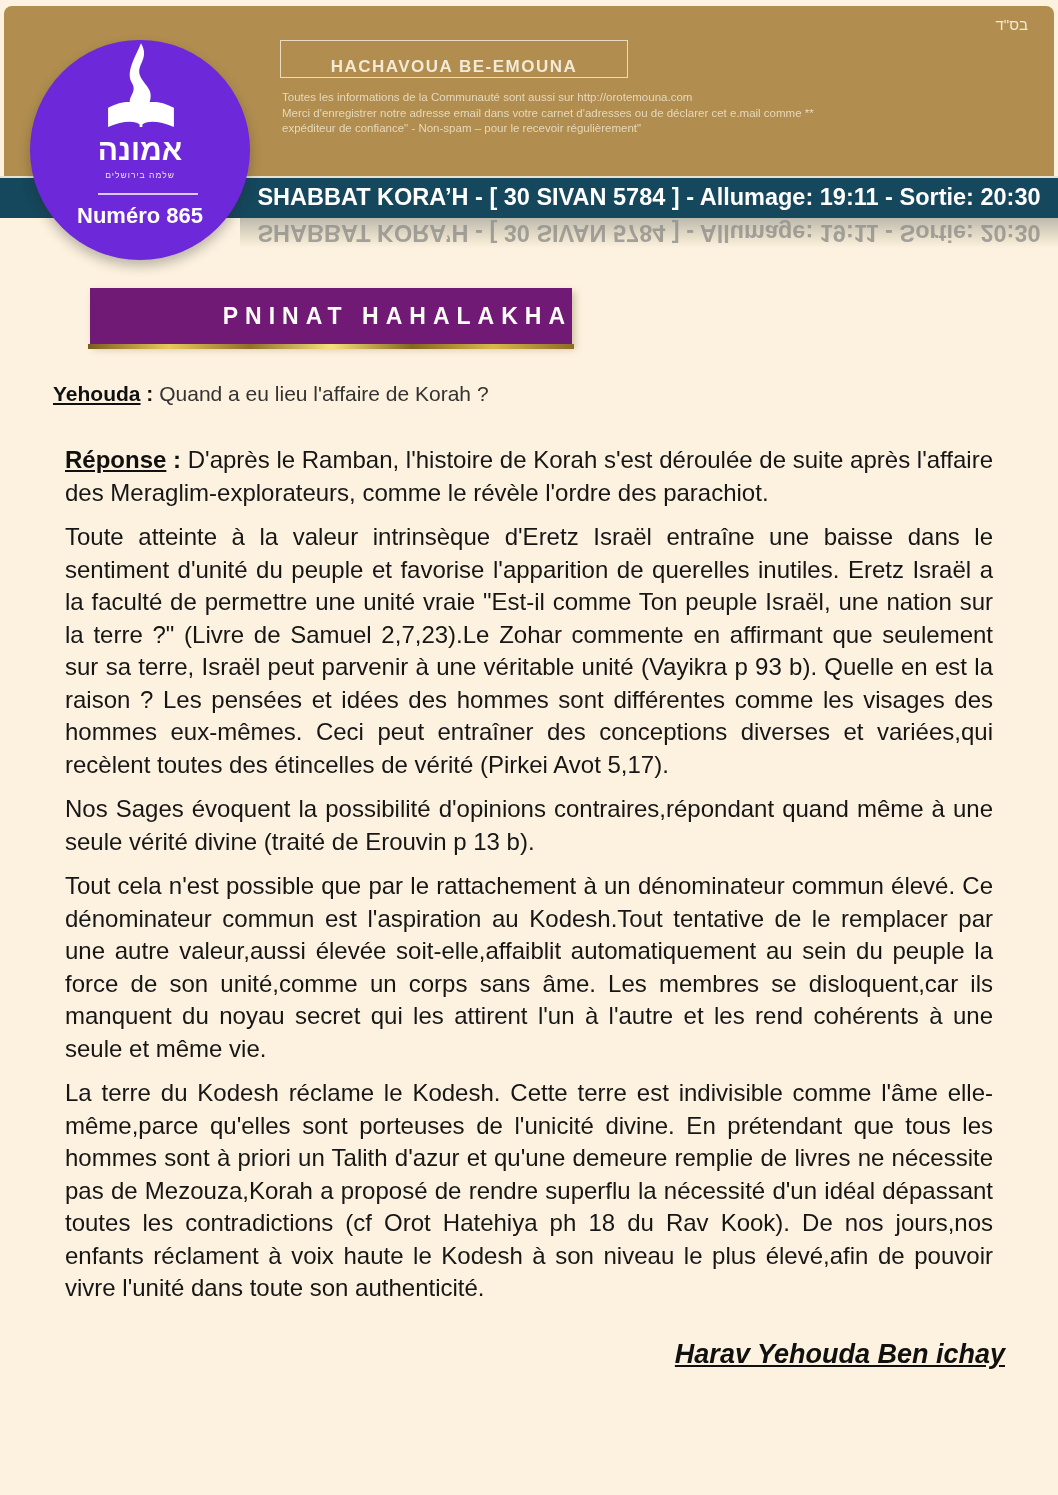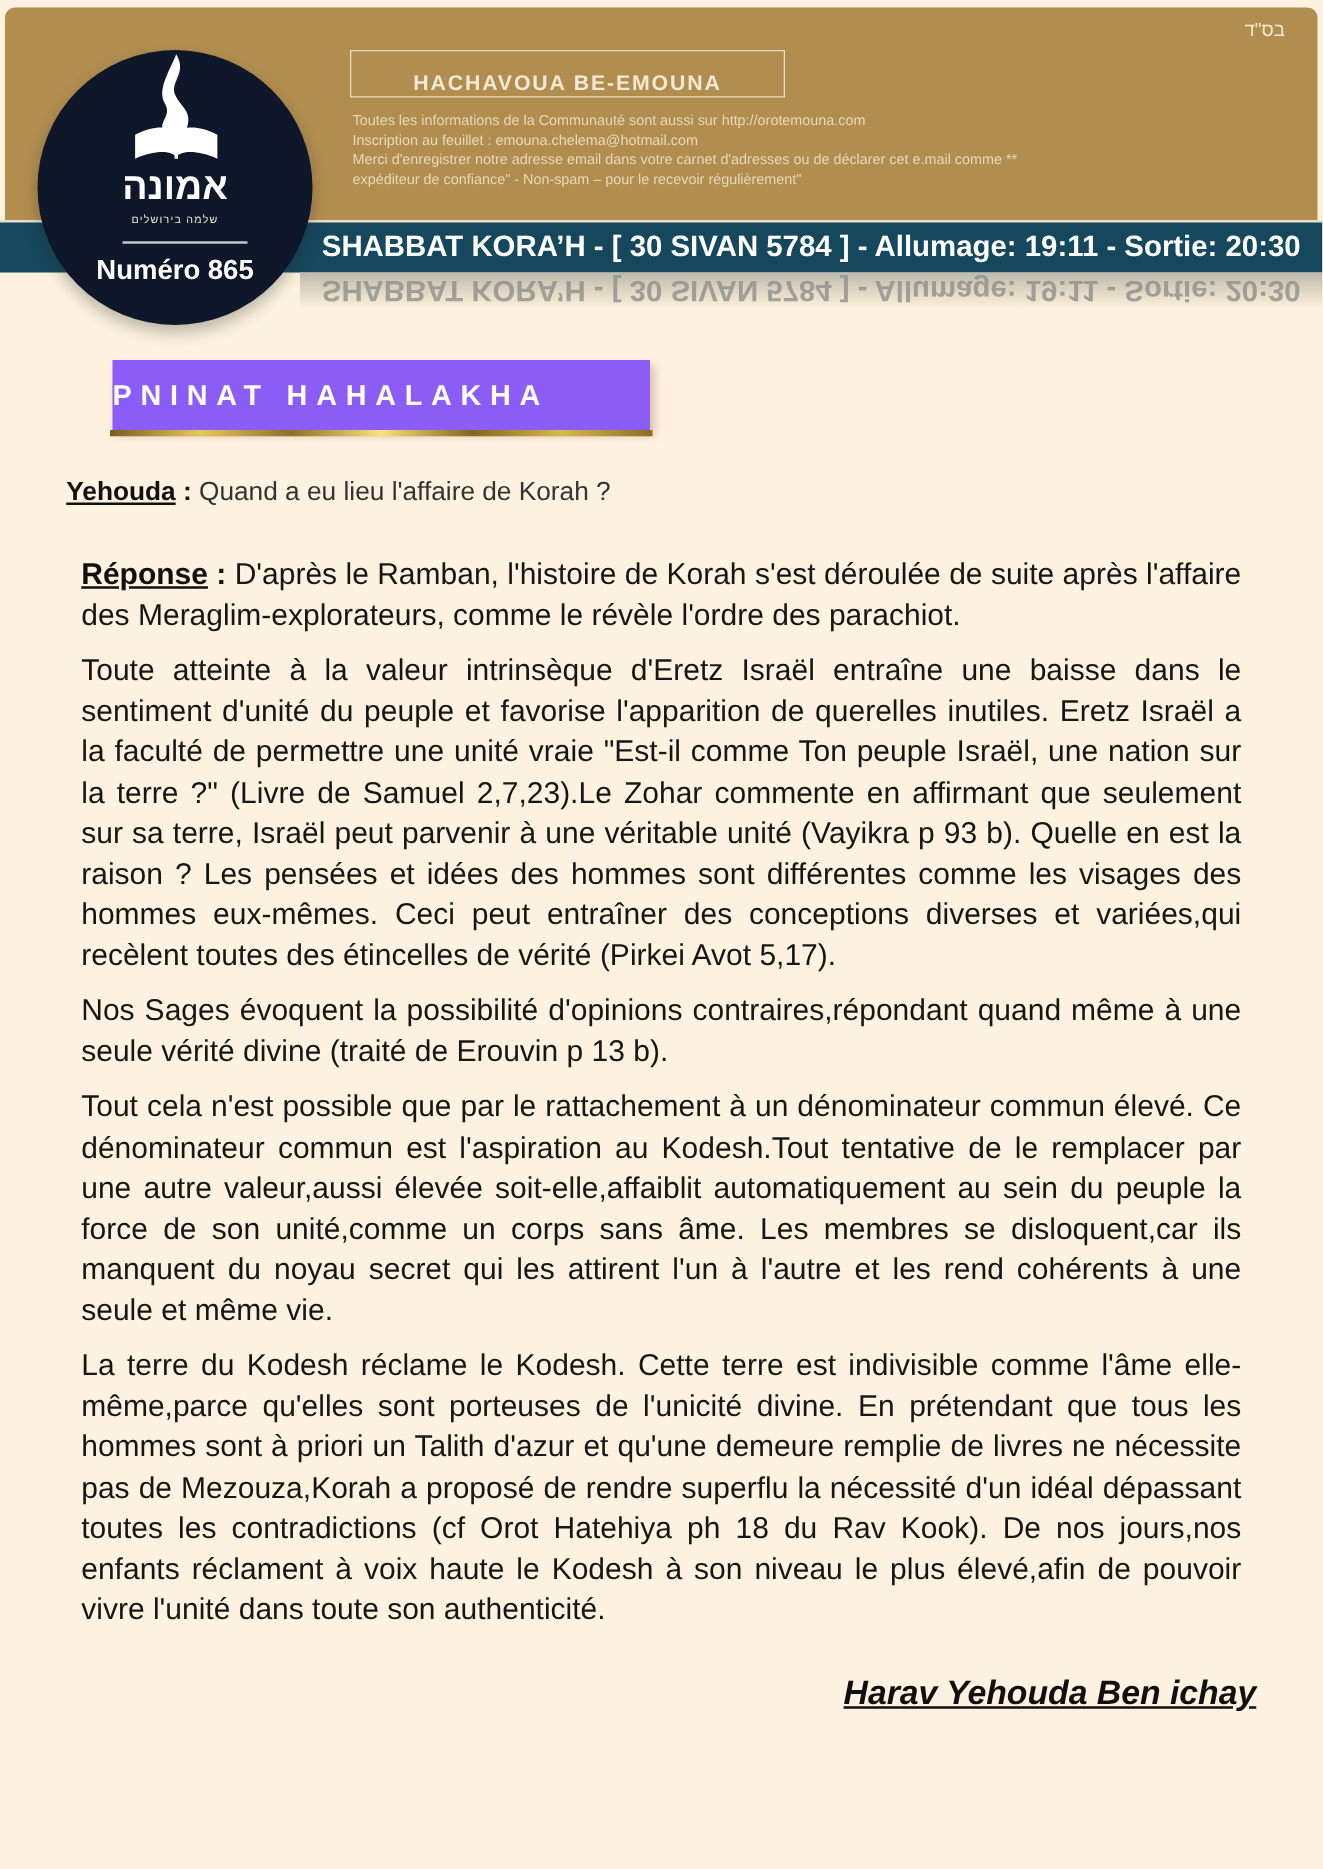--- a/index.html
+++ b/index.html
@@ -22,36 +22,36 @@
   .main-title{position:absolute;top:176px;left:248px;right:8px;height:42px;line-height:42px;
               text-align:center;color:#ffffff;font-weight:bold;font-size:23.5px;white-space:nowrap;}
   .reflection-strip{position:absolute;top:218px;left:240px;right:0;height:30px;
                     background:linear-gradient(180deg,#bdb9ae 0%,#e6ddc8 60%,#fdf2df 100%);overflow:hidden;}
   .reflected-title{position:absolute;left:8px;right:8px;top:-6px;height:42px;line-height:42px;
                    text-align:center;font-weight:bold;font-size:23.5px;color:#8f8f8b;
                    transform:scaleY(-1);opacity:.8;filter:blur(.4px);white-space:nowrap;}
 
   
   .logo-circle{position:absolute;left:30px;top:40px;width:220px;height:220px;border-radius:50%;
-               background:#0f172a;box-shadow:0 6px 12px rgba(40,40,40,.3);}
+               background:#6d28d9;box-shadow:0 6px 12px rgba(40,40,40,.3);}
   .logo-art{position:absolute;left:66px;top:2px;width:90px;height:96px;}
   .logo-art path{fill:#ffffff;}
   .logo-hebrew{position:absolute;top:94px;left:0;right:0;text-align:center;
                color:#ffffff;font-size:30px;font-weight:bold;line-height:32px;}
   .logo-caption{position:absolute;top:130px;left:0;right:0;text-align:center;
                 color:#f0e7d2;font-size:8.5px;letter-spacing:1px;}
   .logo-divider{position:absolute;top:153px;left:68px;width:100px;height:2px;
                 background:rgba(255,255,255,.75);}
   .logo-issue{position:absolute;top:163px;left:0;right:0;text-align:center;
               color:#ffffff;font-weight:bold;font-size:22px;}
 
   
-  .banner{position:absolute;left:90px;top:288px;width:430px;height:57px;background:#8b5cf6;
+  .banner{position:absolute;left:90px;top:288px;width:482px;height:57px;background:#701a75;
           box-shadow:3px 4px 7px rgba(120,100,60,.35);display:flex;align-items:center;
-          justify-content:flex-start;color:#fdfdf8;font-weight:bold;font-size:23px;letter-spacing:7px;}
+          justify-content:flex-end;color:#fdfdf8;font-weight:bold;font-size:23px;letter-spacing:7px;}
   .banner-shine{position:absolute;left:-2px;right:-2px;bottom:-4px;height:5px;
           background:linear-gradient(90deg,#7a5c20,#e8c85a,#8f6f2a,#f7e27a,#83661f,#d9b84a,#8a6c28);}
 
   
   .content{position:absolute;left:53px;top:382px;width:952px;}
   .question{font-size:21px;color:#333333;margin:0 0 38px 0;}
   .lbl{font-weight:bold;text-decoration:underline;color:#101010;}
   .sep{font-weight:bold;color:#101010;white-space:pre;}
   .para{font-size:24px;line-height:32.5px;text-align:justify;color:#161616;margin:12px;}
   .signature{margin:34px 0 0 0;text-align:right;font-weight:bold;font-style:italic;
@@ -62,21 +62,20 @@
 
 <div class="page">
 
   <div class="gold-band">
     <div class="bsd">בס"ד</div>
     <div class="hach-box">
       <span>HACHAVOUA BE-EMOUNA</span>
     </div>
     <div class="info">
       <div><span>Toutes les informations de la Communauté sont aussi sur </span><span>http://orotemouna.com</span></div>
-      <div><span>Inscription au feuillet : </span><span>emouna.chelema@hotmail.com</span></div>
       <div>Merci d'enregistrer notre adresse email dans votre carnet d'adresses ou de déclarer cet e.mail comme **</div>
       <div>expéditeur de confiance" - Non-spam – pour le recevoir régulièrement"</div>
     </div>
   </div>
 
   <div class="navy-band"></div>
   <div class="main-title">SHABBAT  KORA’H - [ 30 SIVAN 5784 ] - Allumage: 19:11 - Sortie: 20:30</div>
   <div class="reflection-strip">
     <div class="reflected-title">SHABBAT  KORA’H - [ 30 SIVAN 5784 ] - Allumage: 19:11 - Sortie: 20:30</div>
   </div>

